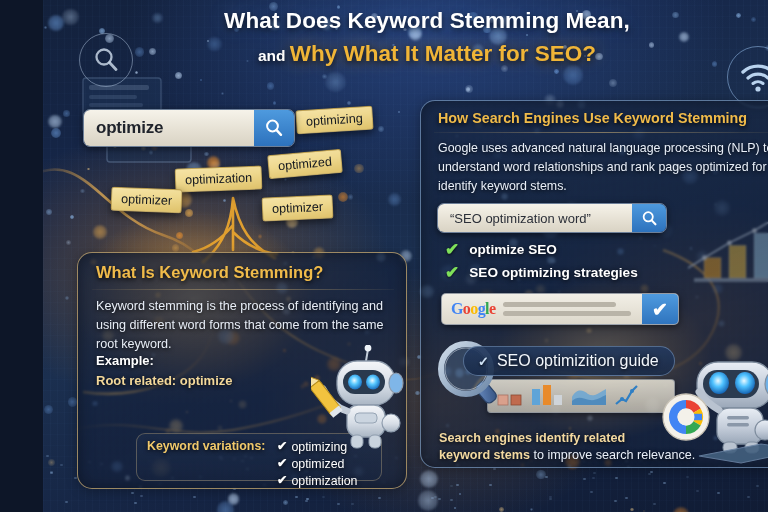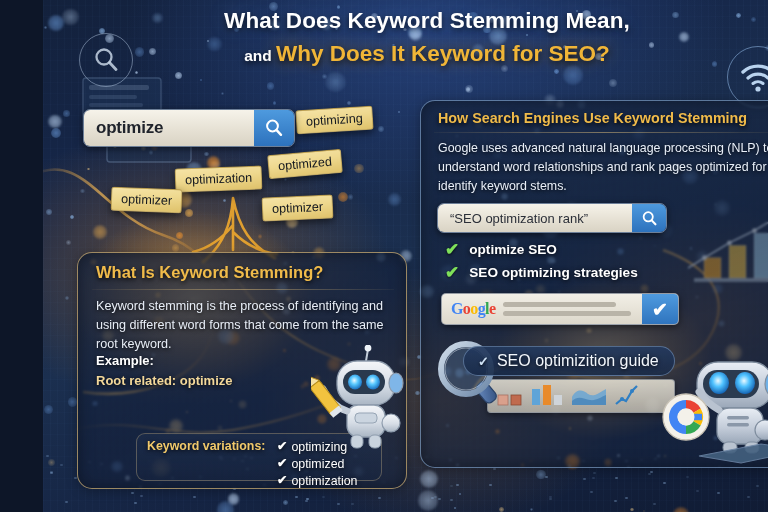--- a/index.html
+++ b/index.html
@@ -566,21 +566,21 @@
       <rect x="30" y="42" width="84" height="48" rx="3" fill="#1c3252" stroke="#7f9cc0" stroke-width="1.4"></rect>
       <rect x="37" y="50" width="66" height="5" rx="2" fill="#9ab5d6" opacity=".65"></rect>
       <rect x="37" y="60" width="52" height="4" rx="2" fill="#88a4c7" opacity=".55"></rect>
       <rect x="37" y="68" width="60" height="4" rx="2" fill="#88a4c7" opacity=".5"></rect>
     </g>
   </svg>
 
   <div id="header">
     <div id="title-line1">What Does Keyword Stemming Mean,</div>
     <div id="title-line2">
-      <span id="title-and">and </span><span id="title-highlight">Why Does It Keyword for SEO?</span>
+      <span id="title-and">and </span><span id="title-highlight">Why What It Matter for SEO?</span>
     </div>
   </div>
 
   <div class="corner-icon" id="search-corner">
     <svg width="30" height="30" viewBox="0 0 30 30">
       <circle cx="13" cy="12" r="7.5" fill="none" stroke="#c6d4e4" stroke-width="2.3" opacity=".85"></circle>
       <line x1="18.5" y1="17.5" x2="25" y2="24.5" stroke="#c6d4e4" stroke-width="2.8" stroke-linecap="round" opacity=".85"></line>
     </svg>
   </div>
 
@@ -686,21 +686,21 @@
     <rect x="40" y="90" width="12" height="13" rx="5" fill="#c9d3de" stroke="#8e9cad" stroke-width="1"></rect>
     <rect x="58" y="90" width="12" height="13" rx="5" fill="#c9d3de" stroke="#8e9cad" stroke-width="1"></rect>
   </svg>
 
   <div class="panel" id="panel-right">
     <div class="panel-title" id="right-title">How Search Engines Use Keyword Stemming</div>
     <div class="divider" id="right-div"></div>
     <div id="right-body">Google uses advanced natural language processing (NLP) to understand word relationships and rank pages optimized for identify keyword stems.</div>
 
     <div class="searchbar" id="search-right">
-      <div class="sb-field">“SEO optimization rank”</div>
+      <div class="sb-field">“SEO optimization word”</div>
       <div class="sb-btn">
         <svg width="17" height="17" viewBox="0 0 20 20">
           <circle cx="8.5" cy="8" r="5.4" fill="none" stroke="#ffffff" stroke-width="2.1"></circle>
           <line x1="12.6" y1="12.2" x2="17" y2="16.8" stroke="#ffffff" stroke-width="2.5" stroke-linecap="round"></line>
         </svg>
       </div>
     </div>
 
     <div class="chk-row" id="chk1">
       <span class="tick">✔</span>
@@ -758,20 +758,26 @@
         <path d="M1,22 L1,14 C6,5 12,7 17,11 C23,15 29,9 35,6 L35,22 Z" fill="#6aa6d4" opacity=".85"></path>
         <path d="M1,22 L1,18 C7,12 13,16 19,17 C25,18 30,14 35,12 L35,22 Z" fill="#4d88bb" opacity=".9"></path>
       </svg>
       <svg width="26" height="24" viewBox="0 0 26 24" class="mini">
         <polyline points="2,21 8,16 12,18 18,8 23,3" fill="none" stroke="#2f7fc4" stroke-width="2.2"></polyline>
         <circle cx="8" cy="16" r="2" fill="#2f7fc4"></circle>
           <circle cx="18" cy="8" r="2" fill="#2f7fc4"></circle>
       </svg>
     </div>
 
+    <div id="right-footer">
+      <div id="rf-line1">Search engines identify related</div>
+      <div id="rf-line2">
+        <span id="rf-strong">keyword stems</span><span id="rf-rest"> to improve search relevance.</span>
+      </div>
+    </div>
   </div>
 
   <svg id="growth-chart" viewBox="0 0 120 88">
       <rect x="6" y="82" width="110" height="4" fill="#b6c4d3" opacity=".75"></rect>
       <rect x="16" y="61.6" width="17" height="20.4" fill="#f0a323" opacity=".92" stroke="rgba(255,255,255,.35)" stroke-width=".8"></rect>
       <rect x="41" y="49.36" width="17" height="32.64" fill="#f3c13f" opacity=".92" stroke="rgba(255,255,255,.35)" stroke-width=".8"></rect>
       <rect x="66" y="37.12" width="17" height="44.88" fill="#9cc4dd" opacity=".92" stroke="rgba(255,255,255,.35)" stroke-width=".8"></rect>
       <rect x="91" y="22.159999999999997" width="17" height="59.84" fill="#2f5f9e" opacity=".92" stroke="rgba(255,255,255,.35)" stroke-width=".8"></rect>
       <polyline points="0,72 16.5,61.760000000000005 41.5,46.8 66.5,34.56 91.5,19.599999999999994" fill="none" stroke="#d8e6f4" stroke-width="1.8" opacity=".85"></polyline>
       <circle cx="16.5" cy="61.760000000000005" r="2.4" fill="#eaf2fa" opacity=".9"></circle>

